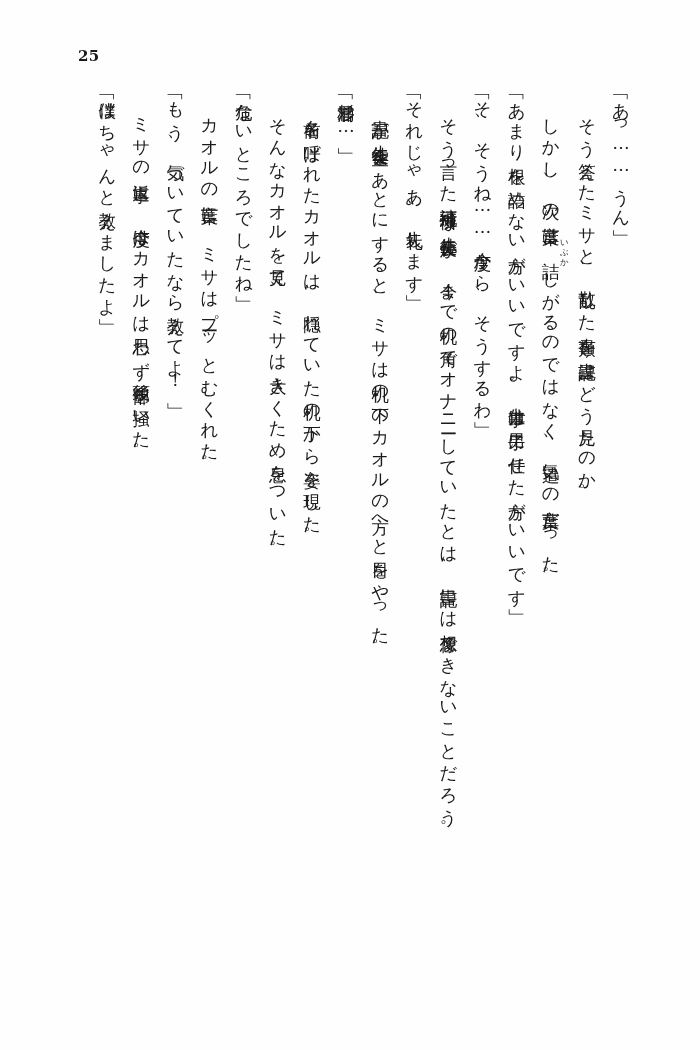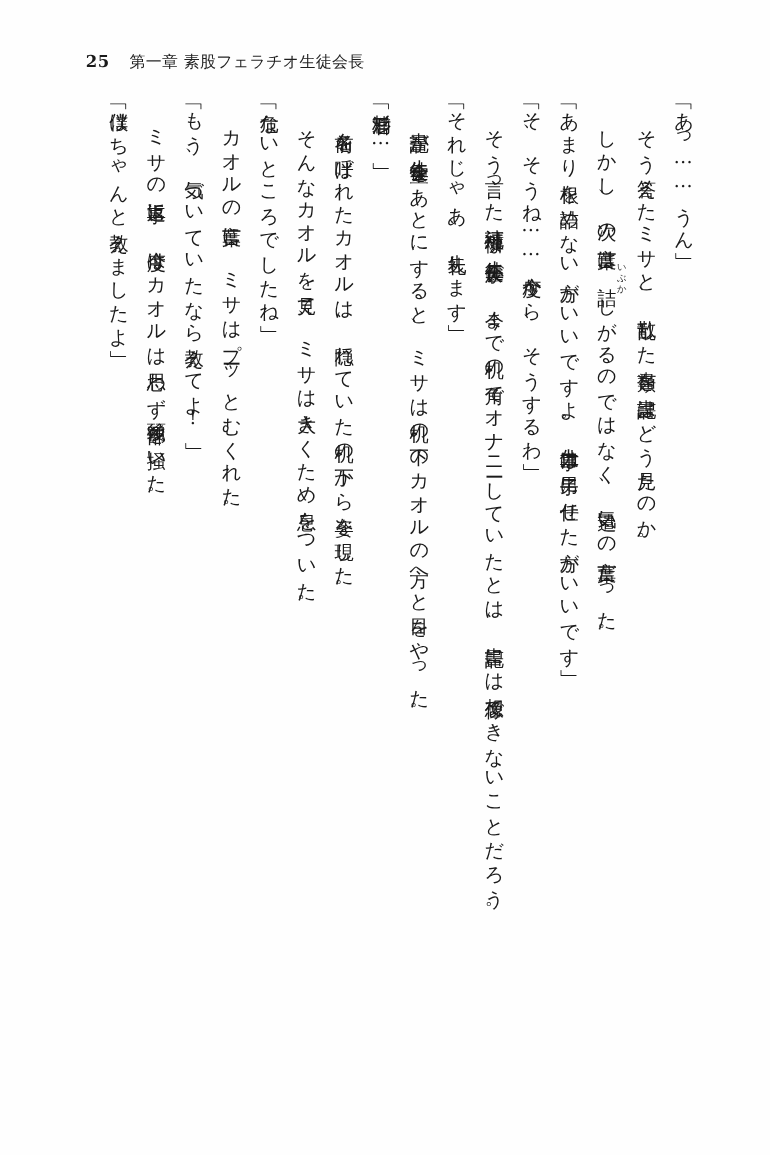--- a/index.html
+++ b/index.html
@@ -91,21 +91,20 @@
     color: #2b2b2b;
   }
 </style>
 </head>
 <body>
 
 <div id="page">
 
   <div id="header">
     <span id="page-number">25</span>
-    <span id="chapter-title">第一章 素股フェラチオ生徒会長</span>
   </div>
 
   <div id="body-text">
 
   <p class="para">「あっ……うん」</p>
       <p class="para indent">そう答えたミサと、散乱した書類を書記はどう見たのか。</p>
       <p class="para indent">しかし、次の言葉は<ruby>詰<rt>いぶか</rt></ruby>しがるのではなく、気遣いの言葉だった。</p>
       <p class="para">「あまり根を詰めない方がいいですよ。力仕事は男子に任せた方がいいです」</p>
       <p class="para">「そ、そうね……今度から、そうするわ」</p>
       <p class="para indent">そう言った清純可憐な生徒会長が、今まで机の角でオナニーしていたとは、書記には想像できないことだろう。</p>

